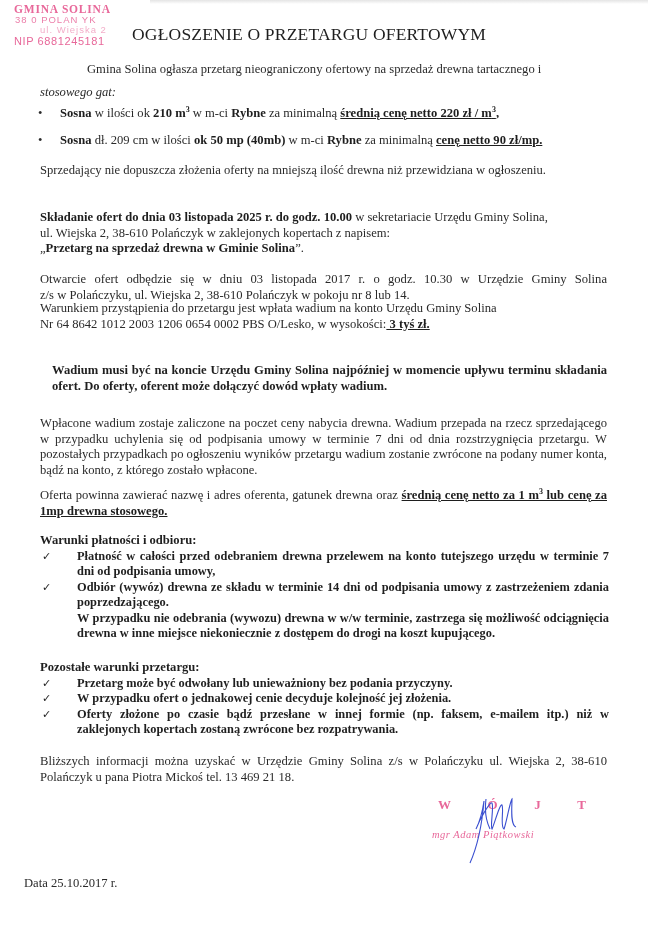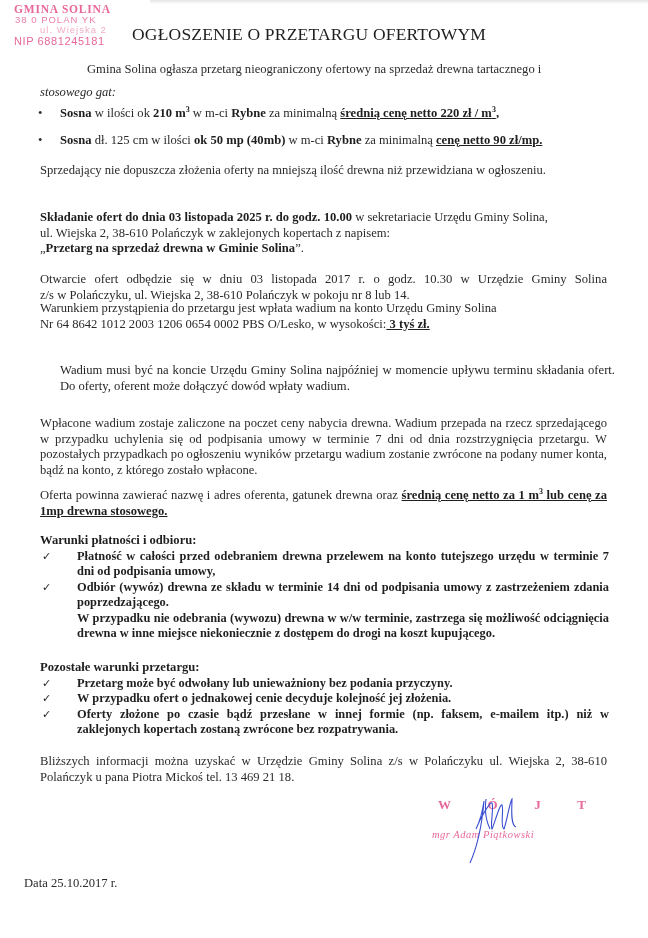--- a/index.html
+++ b/index.html
@@ -58,42 +58,42 @@
 
 <div class="title">OGŁOSZENIE O PRZETARGU OFERTOWYM</div>
 
 <div class="txt just" style="left:40px; top:62px; width:567px; text-indent:47px;">Gmina Solina ogłasza przetarg nieograniczony ofertowy na sprzedaż drewna tartacznego i</div>
 <div class="txt" style="left:40px; top:85px;font-style:italic;">stosowego gat:</div>
 
 <div class="bullet-row" style="top:106px;">
   <span class="dot">•</span><b>Sosna</b><span> w ilości ok </span><b><span>210 m</span><sup>3</sup></b><span> w m-ci </span><b>Rybne</b><span> za minimalną </span><b><u><span>średnią cenę netto 220 zł / m</span><sup>3</sup></u>,</b>
 </div>
 <div class="bullet-row" style="top:133px;">
-  <span class="dot">•</span><b>Sosna</b><span> dł. 125 cm w ilości </span><b>ok 50 mp (40mb)</b><span> w m-ci </span><b>Rybne</b><span> za minimalną </span><b><u>cenę netto 90 zł/mp.</u></b>
+  <span class="dot">•</span><b>Sosna</b><span> dł. 209 cm w ilości </span><b>ok 50 mp (40mb)</b><span> w m-ci </span><b>Rybne</b><span> za minimalną </span><b><u>cenę netto 90 zł/mp.</u></b>
 </div>
 
 <div class="txt" style="left:40px; top:163px; width:575px;">Sprzedający nie dopuszcza złożenia oferty na mniejszą ilość drewna niż przewidziana w ogłoszeniu.</div>
 
 <div class="txt" style="left:40px; top:210px; width:580px;">
   <b>Składanie ofert do dnia 03 listopada 2025 r. do godz. 10.00</b><span> w sekretariacie Urzędu Gminy Solina,</span><br>
   <span>ul. Wiejska 2, 38-610 Polańczyk w zaklejonych kopertach z napisem:</span><br>
   <span>„</span><b>Przetarg na sprzedaż drewna w Gminie Solina</b><span>”.</span>
 </div>
 
 <div class="txt" style="left:40px; top:272px; width:567px;">
   <div class="just" style="text-align-last:justify;">Otwarcie ofert odbędzie się w dniu 03 listopada 2017 r. o godz. 10.30 w Urzędzie Gminy Solina</div>
   <div>z/s w Polańczyku, ul. Wiejska 2, 38-610 Polańczyk w pokoju nr 8 lub 14.</div>
 </div>
 
 <div class="txt" style="left:40px; top:301px; width:575px;">
   <div>Warunkiem przystąpienia do przetargu jest wpłata wadium na konto Urzędu Gminy Solina</div>
   <div><span>Nr 64 8642 1012 2003 1206 0654 0002 PBS O/Lesko, w wysokości:</span><b><u> 3 tyś zł.</u></b></div>
 </div>
 
-<div class="txt just" style="left:52px; top:363px; width:555px; font-weight:normal; color:#1f1f1f;margin-left:8px;">Wadium musi być na koncie Urzędu Gminy Solina najpóźniej w momencie upływu terminu składania ofert. Do oferty, oferent może dołączyć dowód wpłaty wadium.</div>
+<div class="txt just" style="left:52px; top:363px; width:555px; font-weight:bold; color:#1f1f1f;">Wadium musi być na koncie Urzędu Gminy Solina najpóźniej w momencie upływu terminu składania ofert. Do oferty, oferent może dołączyć dowód wpłaty wadium.</div>
 
 <div class="txt just" style="left:40px; top:416px; width:567px;">Wpłacone wadium zostaje zaliczone na poczet ceny nabycia drewna. Wadium przepada na rzecz sprzedającego w przypadku uchylenia się od podpisania umowy w terminie 7 dni od dnia rozstrzygnięcia przetargu. W pozostałych przypadkach po ogłoszeniu wyników przetargu wadium zostanie zwrócone na podany numer konta, bądź na konto, z którego zostało wpłacone.</div>
 
 <div class="txt just" style="left:40px; top:488px; width:567px;">
   <span>Oferta powinna zawierać nazwę i adres oferenta, gatunek drewna oraz </span><b><u><span>średnią cenę netto za 1 m</span><sup>3</sup><span> lub cenę za 1mp drewna stosowego.</span></u></b>
 </div>
 
 <div class="heading-b" style="left:40px; top:533px;">Warunki płatności i odbioru:</div>
 <div class="check-list" style="top:549px;">
   <div class="check-item">

